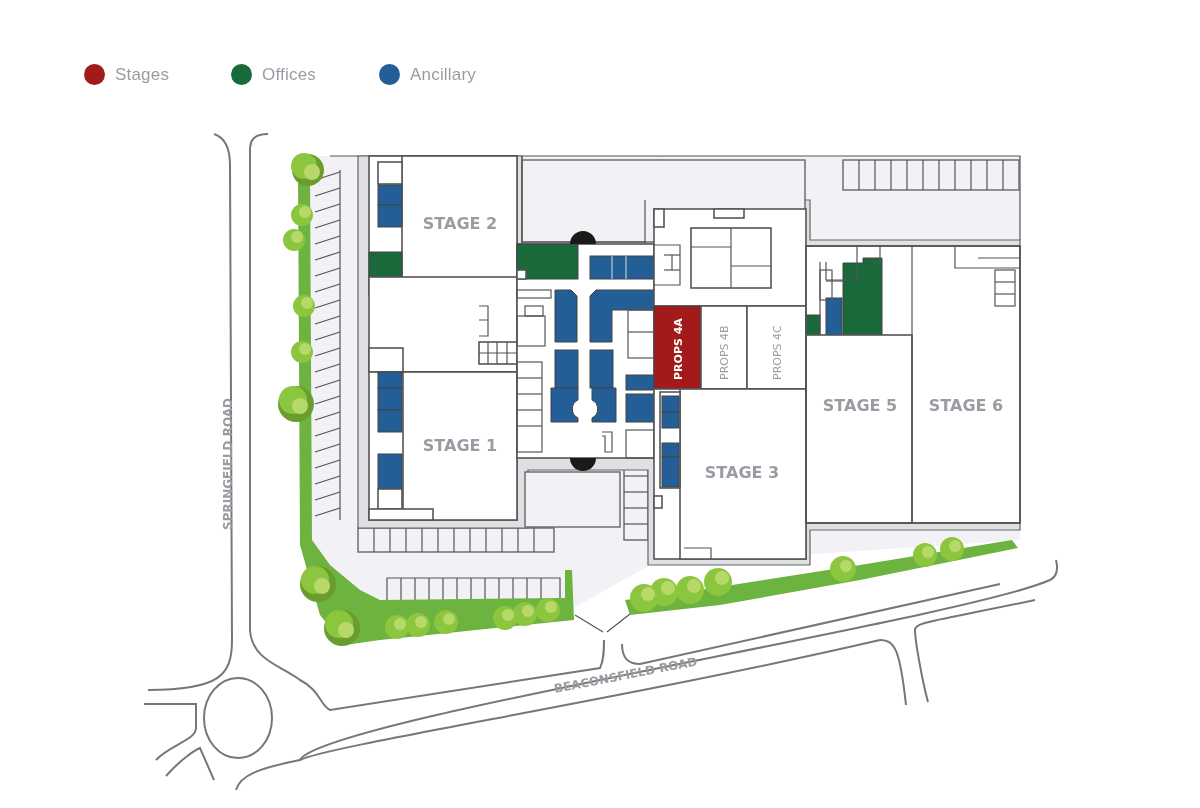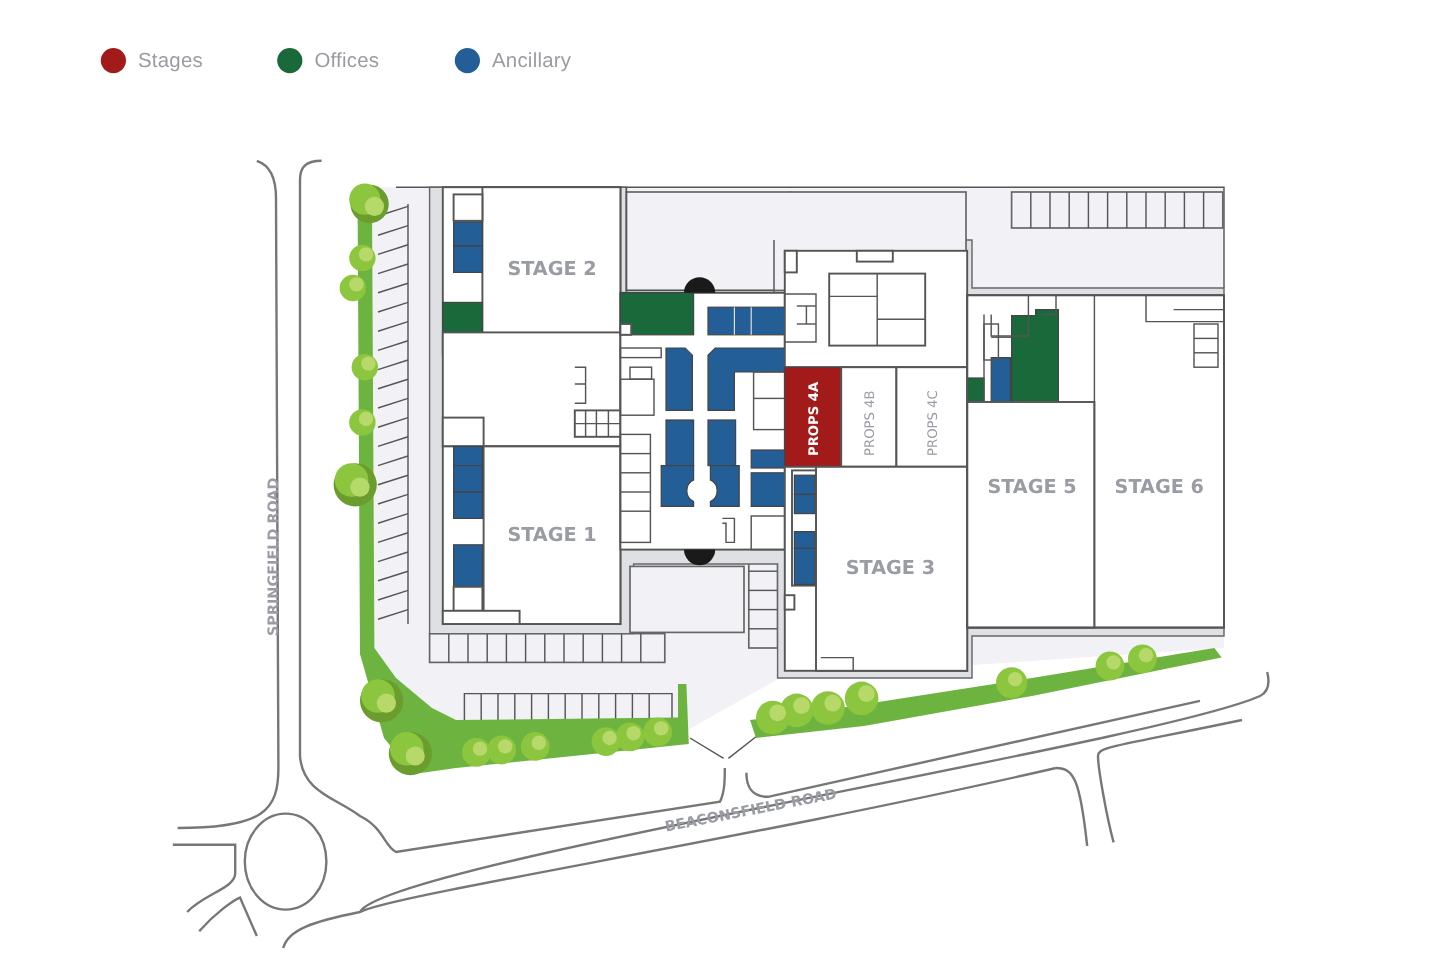--- a/index.html
+++ b/index.html
@@ -1,17 +1,17 @@
 <!DOCTYPE html>
 <html><head>
 <meta charset="utf-8">
 <style>
   html, body { margin: 0; padding: 0; background: #ffffff; }
   body { width: 1200px; height: 808px; position: relative; overflow: hidden; font-family: "Liberation Sans", "DejaVu Sans", sans-serif; }
-  .legend { position: absolute; left: 84px; top: 40px; display: flex; align-items: center; }
+  .legend { position: absolute; left: 84px; top: 64px; display: flex; align-items: center; }
   .legend-item { display: flex; align-items: center; margin-right: 0; }
   .legend-dot { width: 21px; height: 21px; border-radius: 50%; display: inline-block; }
   .legend-label { font-size: 17px; color: #9a9ca3; margin-left: 10px; letter-spacing: 0.2px; }
   .legend-item.stages { width: 147px; }
   .legend-item.offices { width: 148px; }
   svg#plan { position: absolute; left: 0; top: 0; }
   .lbl { font-family: "DejaVu Sans", sans-serif; font-weight: bold; fill: #9a9ca3; font-size: 16px; }
   .lbl-sm { font-family: "DejaVu Sans", sans-serif; fill: #9a9ca3; font-size: 11px; }
   .lbl-w { font-family: "DejaVu Sans", sans-serif; font-weight: bold; fill: #ffffff; font-size: 11px; }
   .road-lbl { font-family: "DejaVu Sans", sans-serif; fill: #9a9ca3; font-size: 12px; font-weight: bold; }

